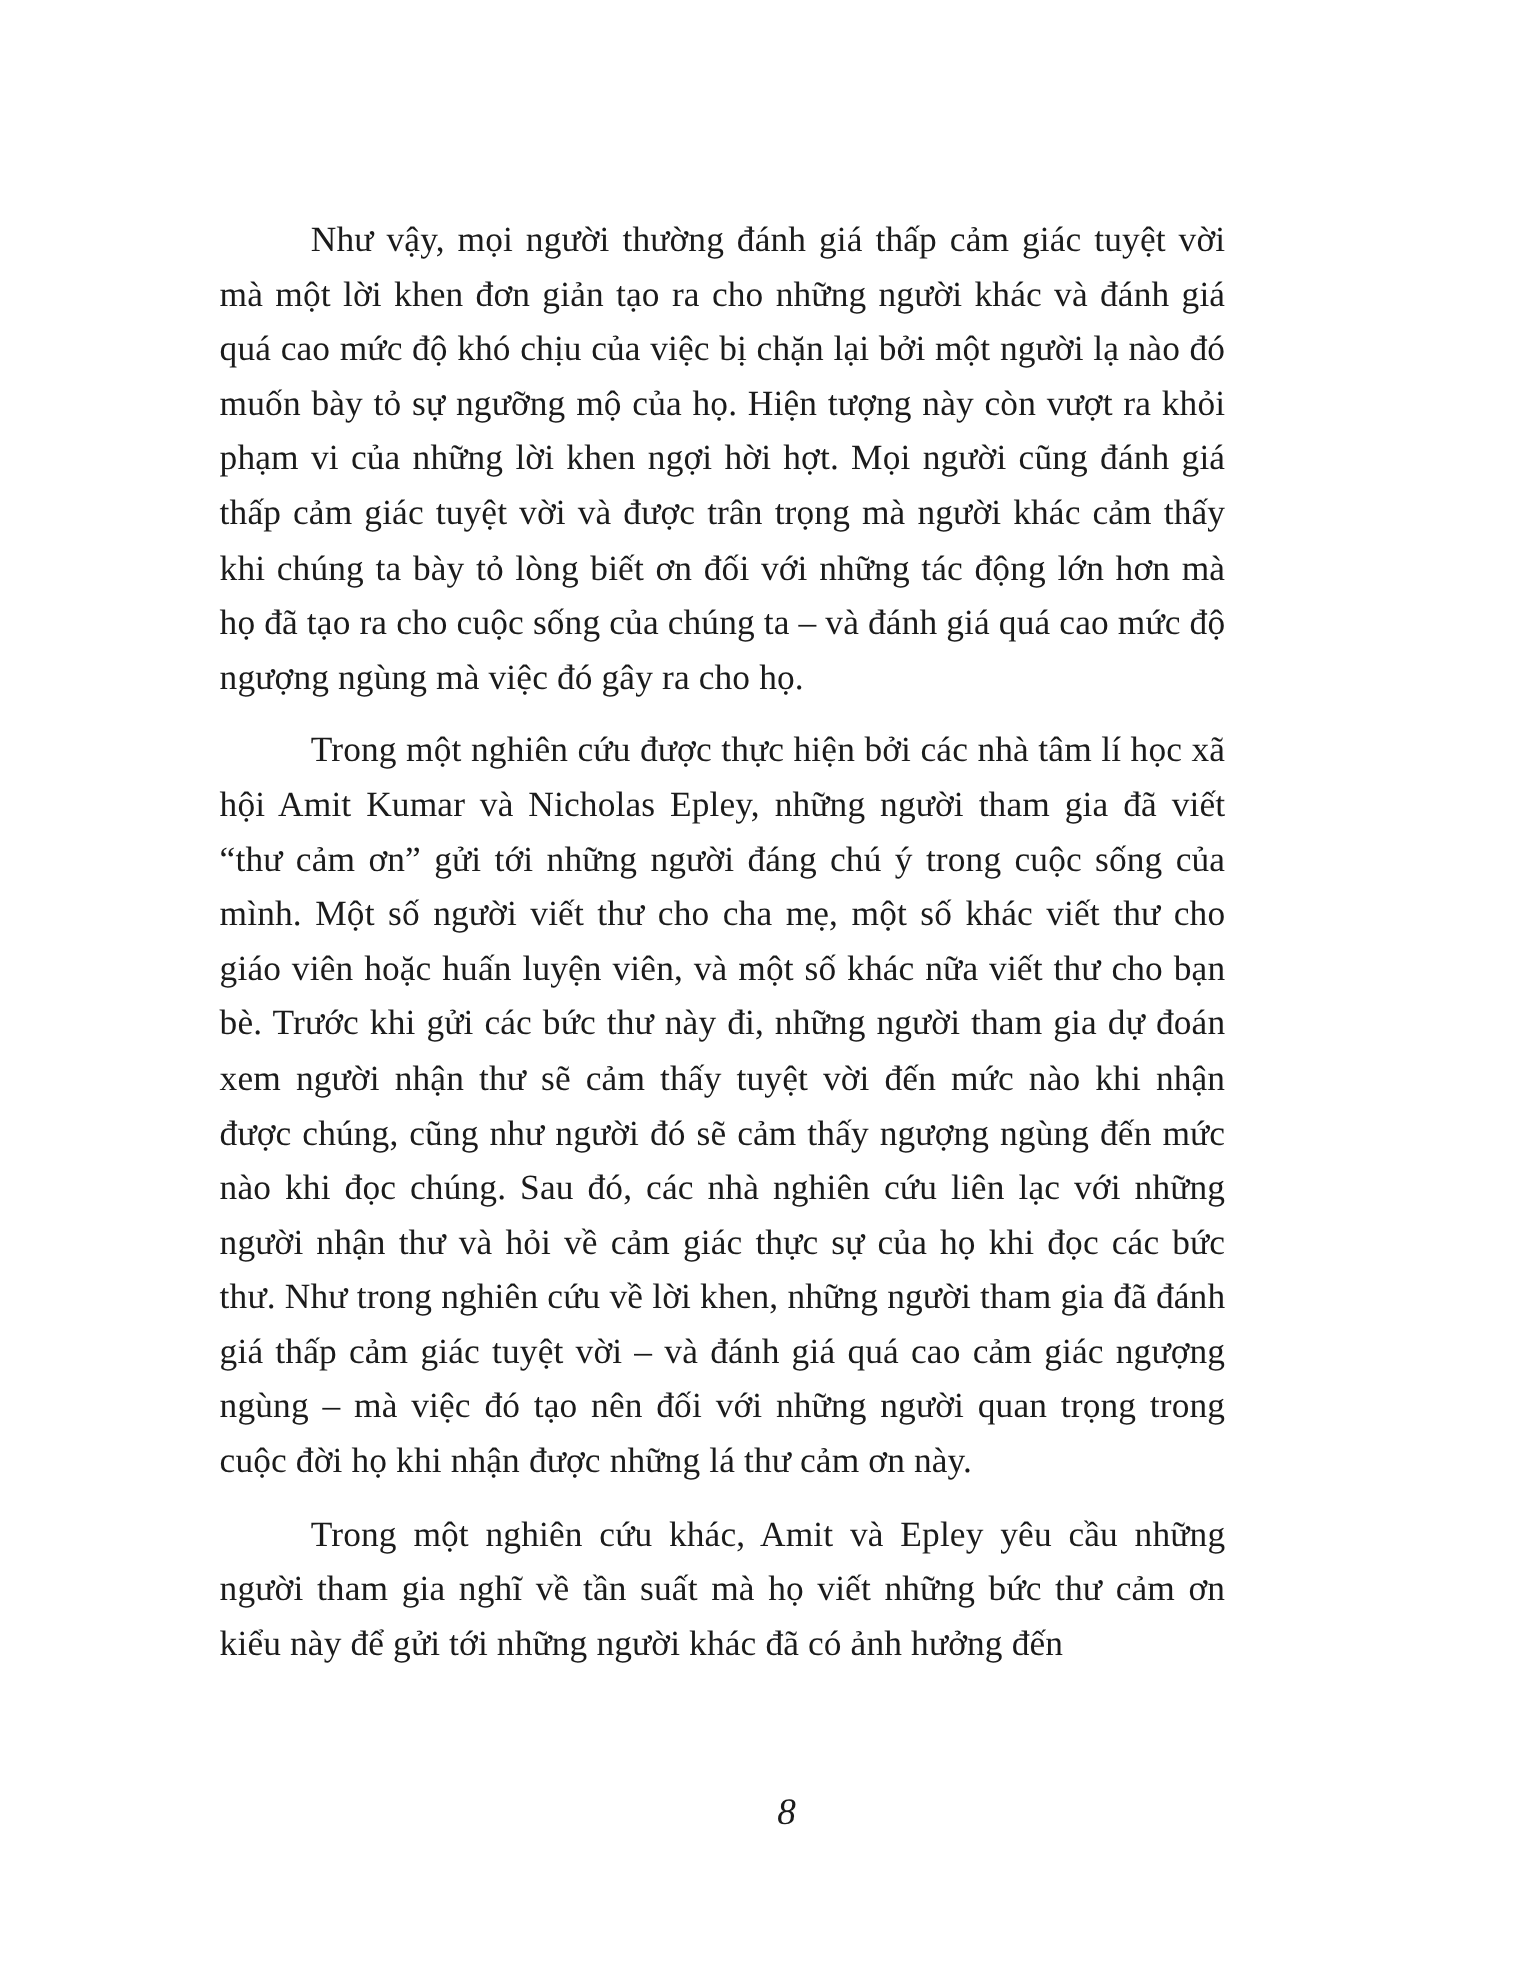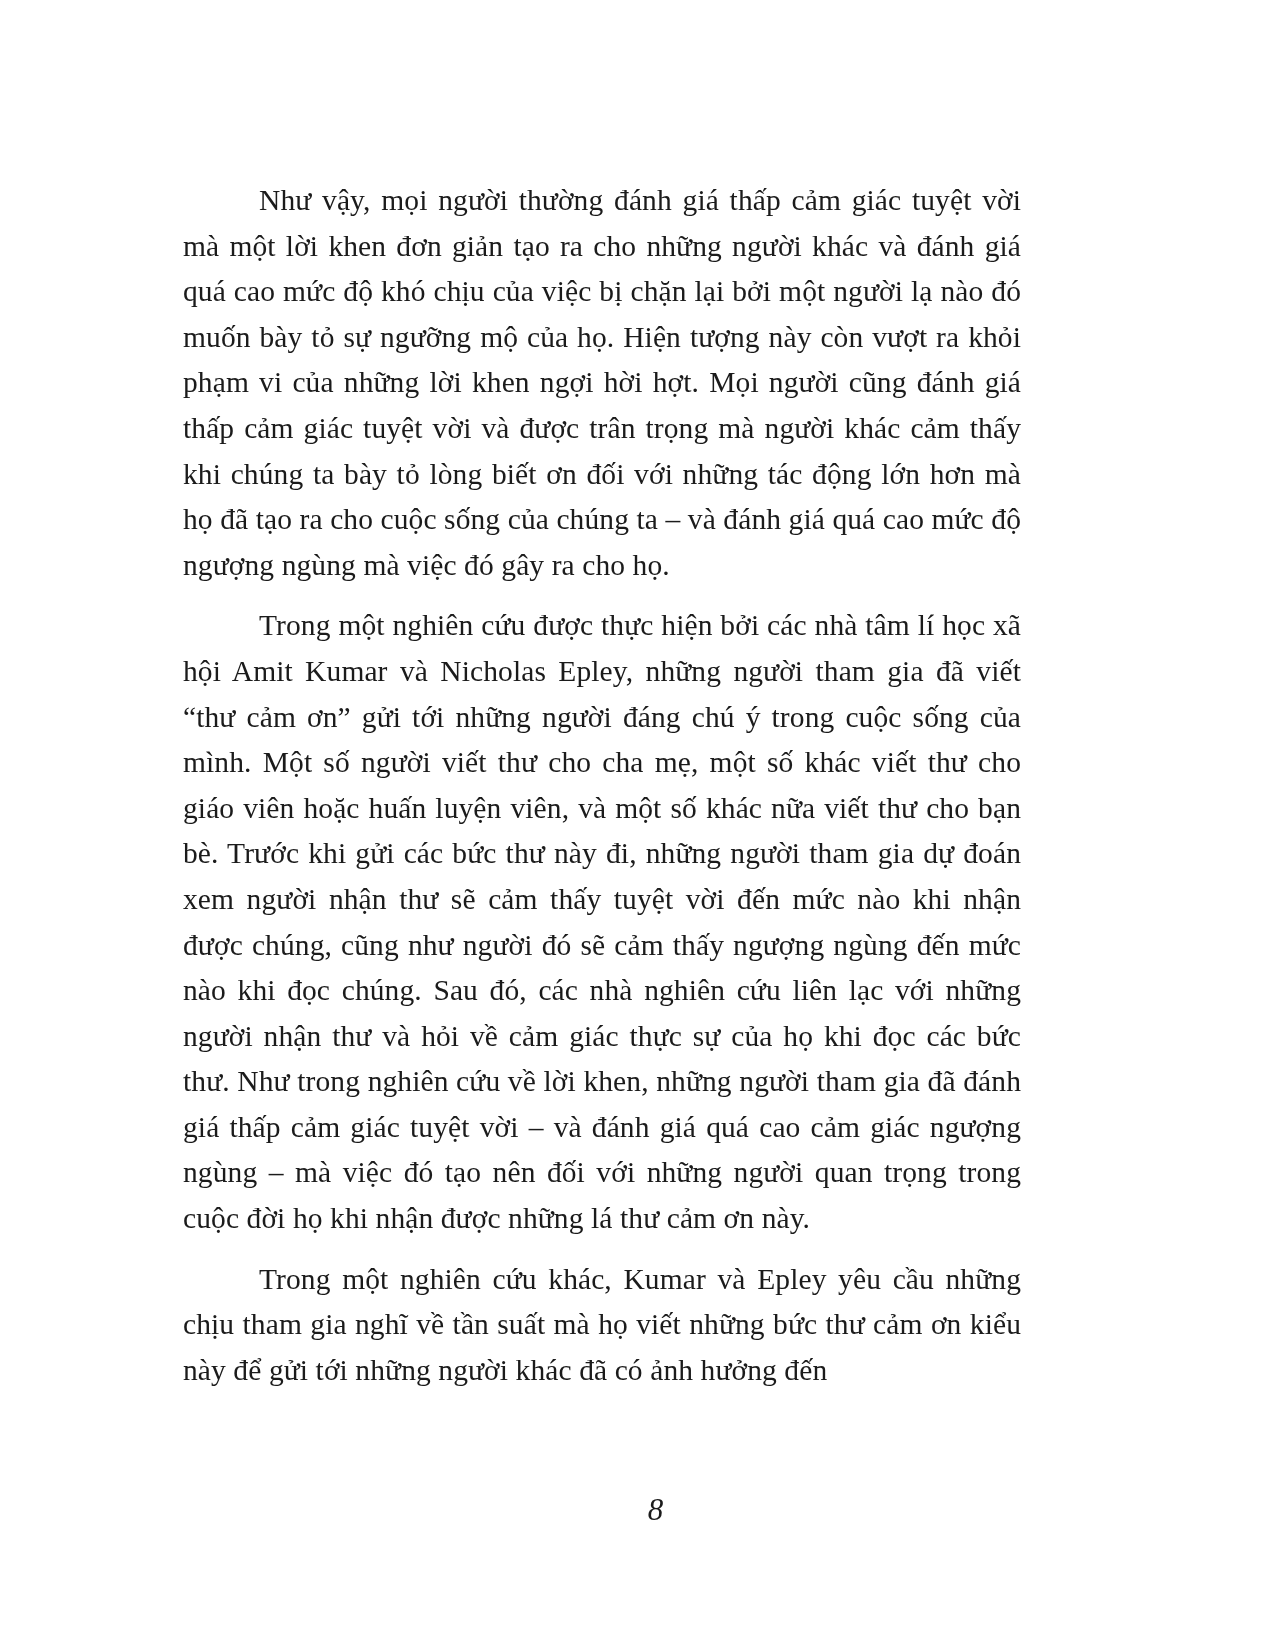--- a/index.html
+++ b/index.html
@@ -45,16 +45,16 @@
     color: #1b1b1b;
   }
 </style>
 </head>
 <body>
 
 <div class="page">
   <div class="content">
     <p class="para">Như vậy, mọi người thường đánh giá thấp cảm giác tuyệt vời mà một lời khen đơn giản tạo ra cho những người khác và đánh giá quá cao mức độ khó chịu của việc bị chặn lại bởi một người lạ nào đó muốn bày tỏ sự ngưỡng mộ của họ. Hiện tượng này còn vượt ra khỏi phạm vi của những lời khen ngợi hời hợt. Mọi người cũng đánh giá thấp cảm giác tuyệt vời và được trân trọng mà người khác cảm thấy khi chúng ta bày tỏ lòng biết ơn đối với những tác động lớn hơn mà họ đã tạo ra cho cuộc sống của chúng ta – và đánh giá quá cao mức độ ngượng ngùng mà việc đó gây ra cho họ.</p>
     <p class="para">Trong một nghiên cứu được thực hiện bởi các nhà tâm lí học xã hội Amit Kumar và Nicholas Epley, những người tham gia đã viết “thư cảm ơn” gửi tới những người đáng chú ý trong cuộc sống của mình. Một số người viết thư cho cha mẹ, một số khác viết thư cho giáo viên hoặc huấn luyện viên, và một số khác nữa viết thư cho bạn bè. Trước khi gửi các bức thư này đi, những người tham gia dự đoán xem người nhận thư sẽ cảm thấy tuyệt vời đến mức nào khi nhận được chúng, cũng như người đó sẽ cảm thấy ngượng ngùng đến mức nào khi đọc chúng. Sau đó, các nhà nghiên cứu liên lạc với những người nhận thư và hỏi về cảm giác thực sự của họ khi đọc các bức thư. Như trong nghiên cứu về lời khen, những người tham gia đã đánh giá thấp cảm giác tuyệt vời – và đánh giá quá cao cảm giác ngượng ngùng – mà việc đó tạo nên đối với những người quan trọng trong cuộc đời họ khi nhận được những lá thư cảm ơn này.</p>
-    <p class="para">Trong một nghiên cứu khác, Kumar và Epley yêu cầu những chịu tham gia nghĩ về tần suất mà họ viết những bức thư cảm ơn kiểu này để gửi tới những người khác đã có ảnh hưởng đến</p>
+    <p class="para">Trong một nghiên cứu khác, Amit và Epley yêu cầu những người tham gia nghĩ về tần suất mà họ viết những bức thư cảm ơn kiểu này để gửi tới những người khác đã có ảnh hưởng đến</p>
   </div>
   <div class="page-number">8</div>
 </div>
 
 </body></html>

